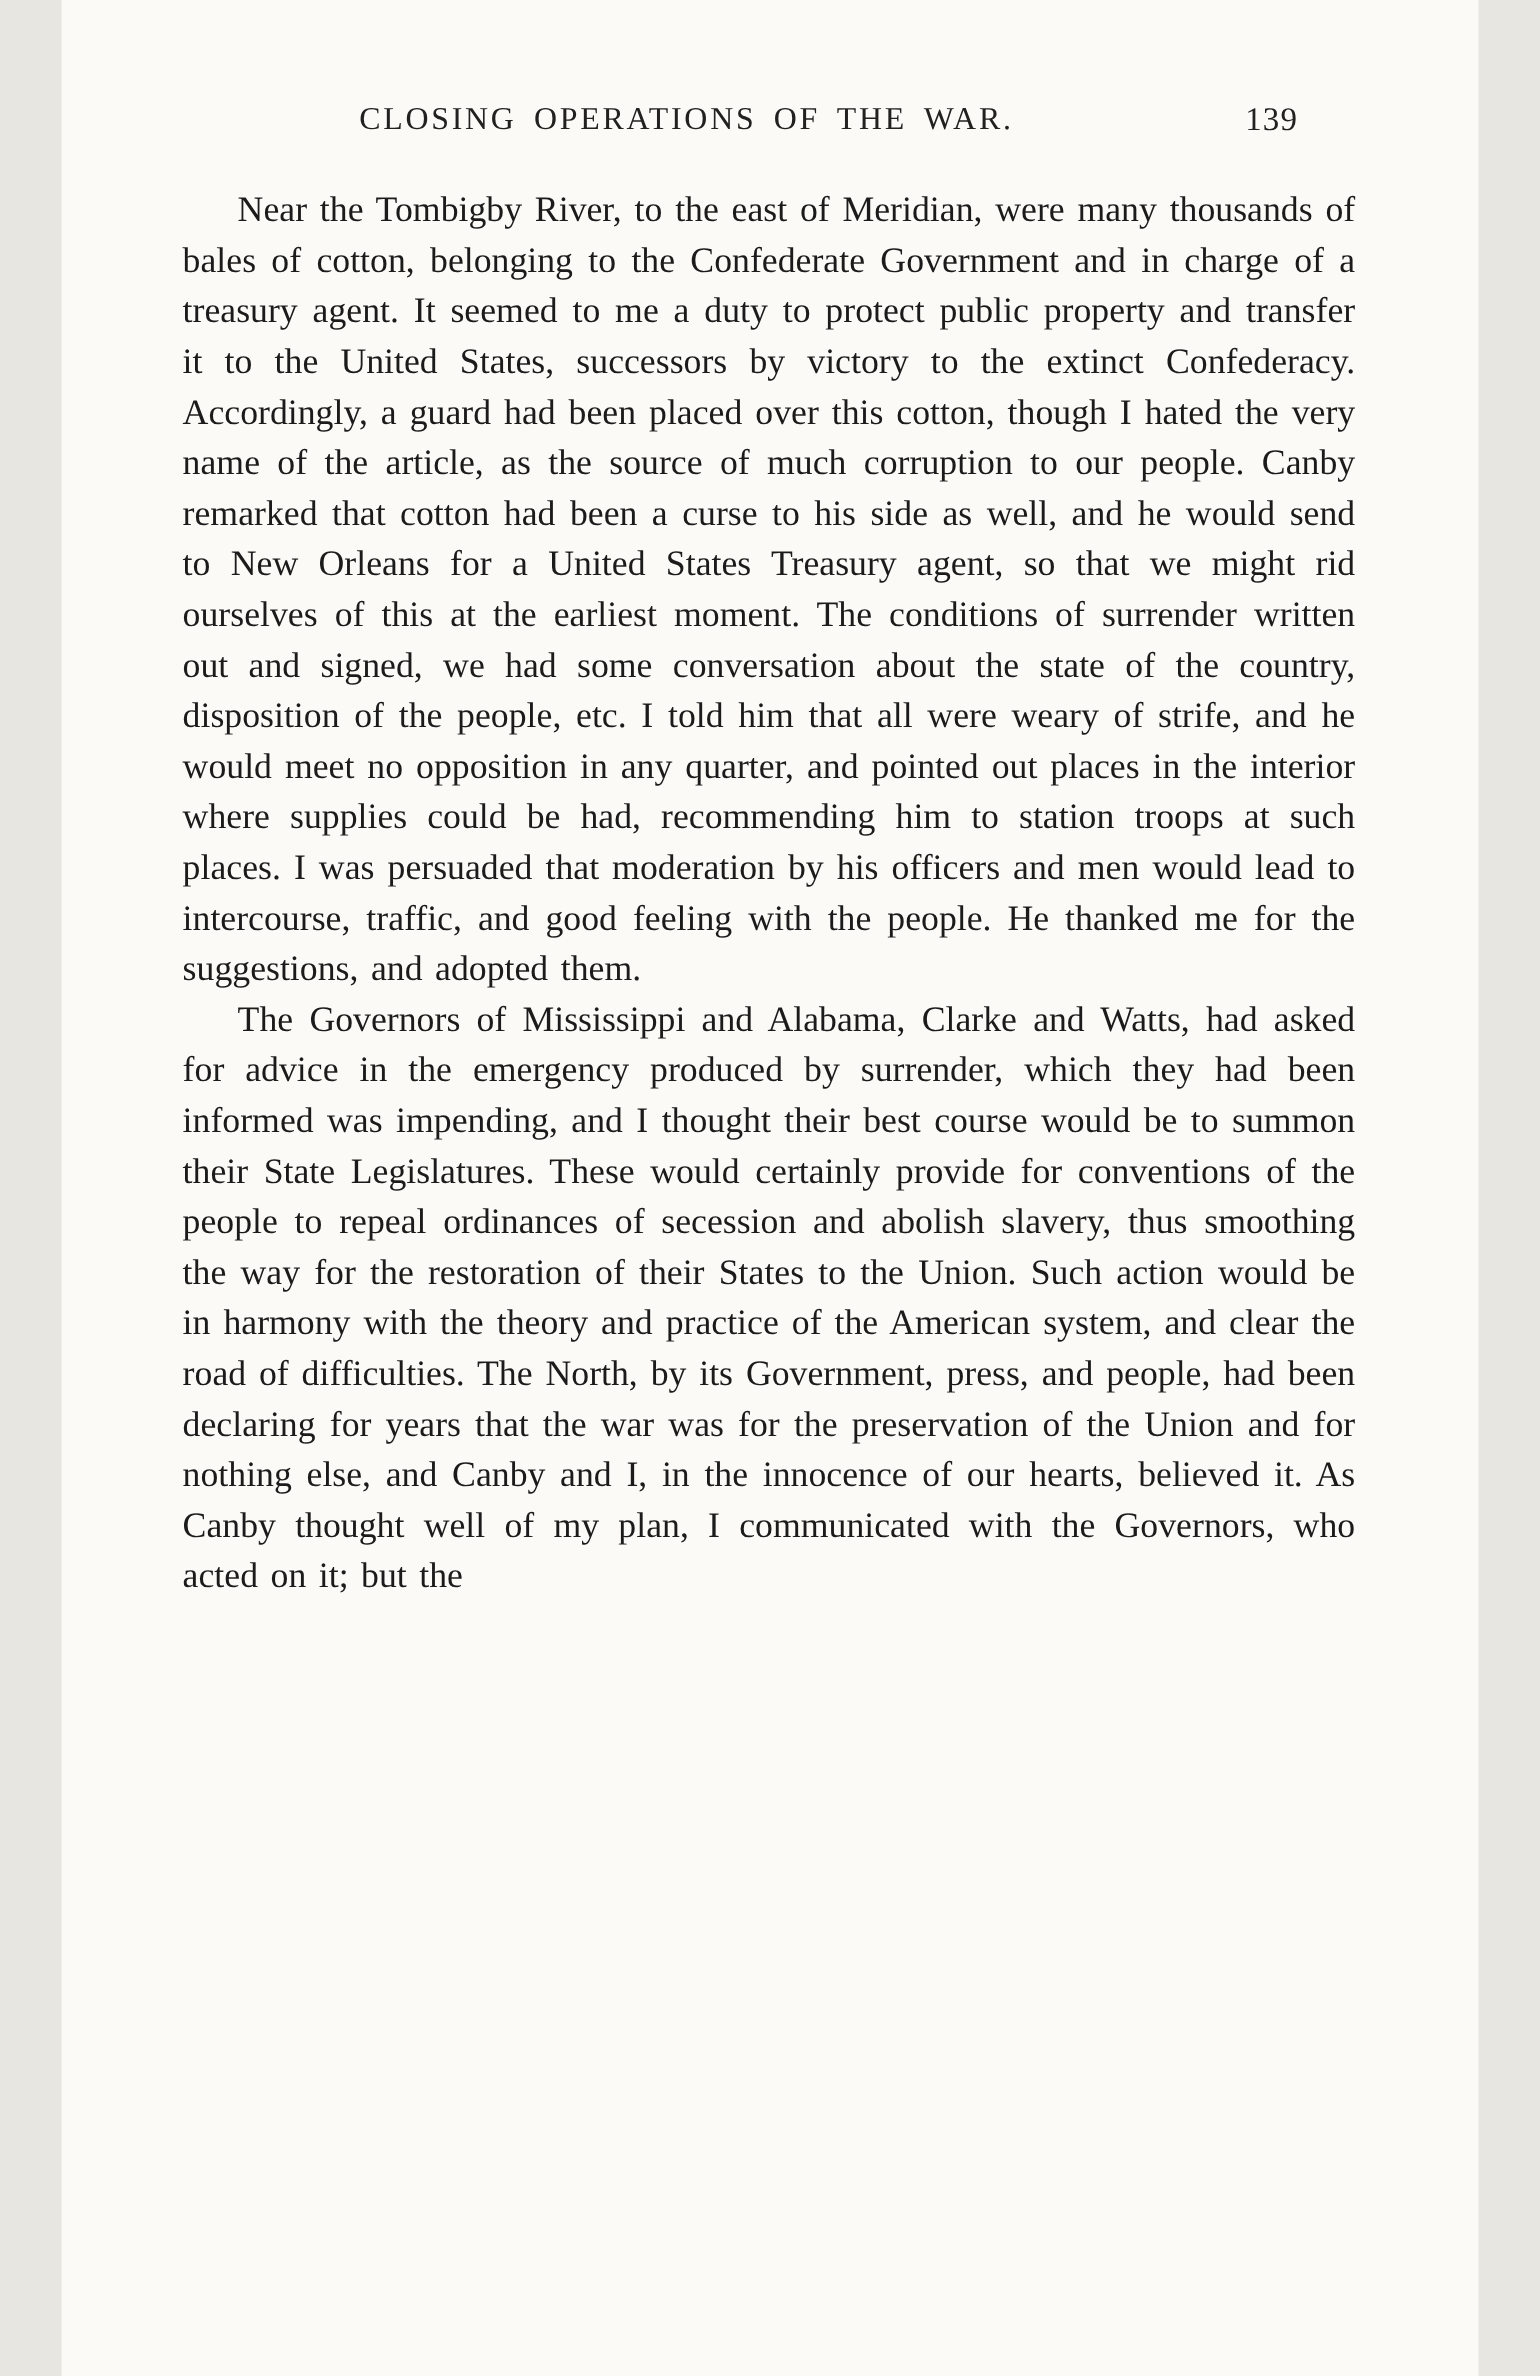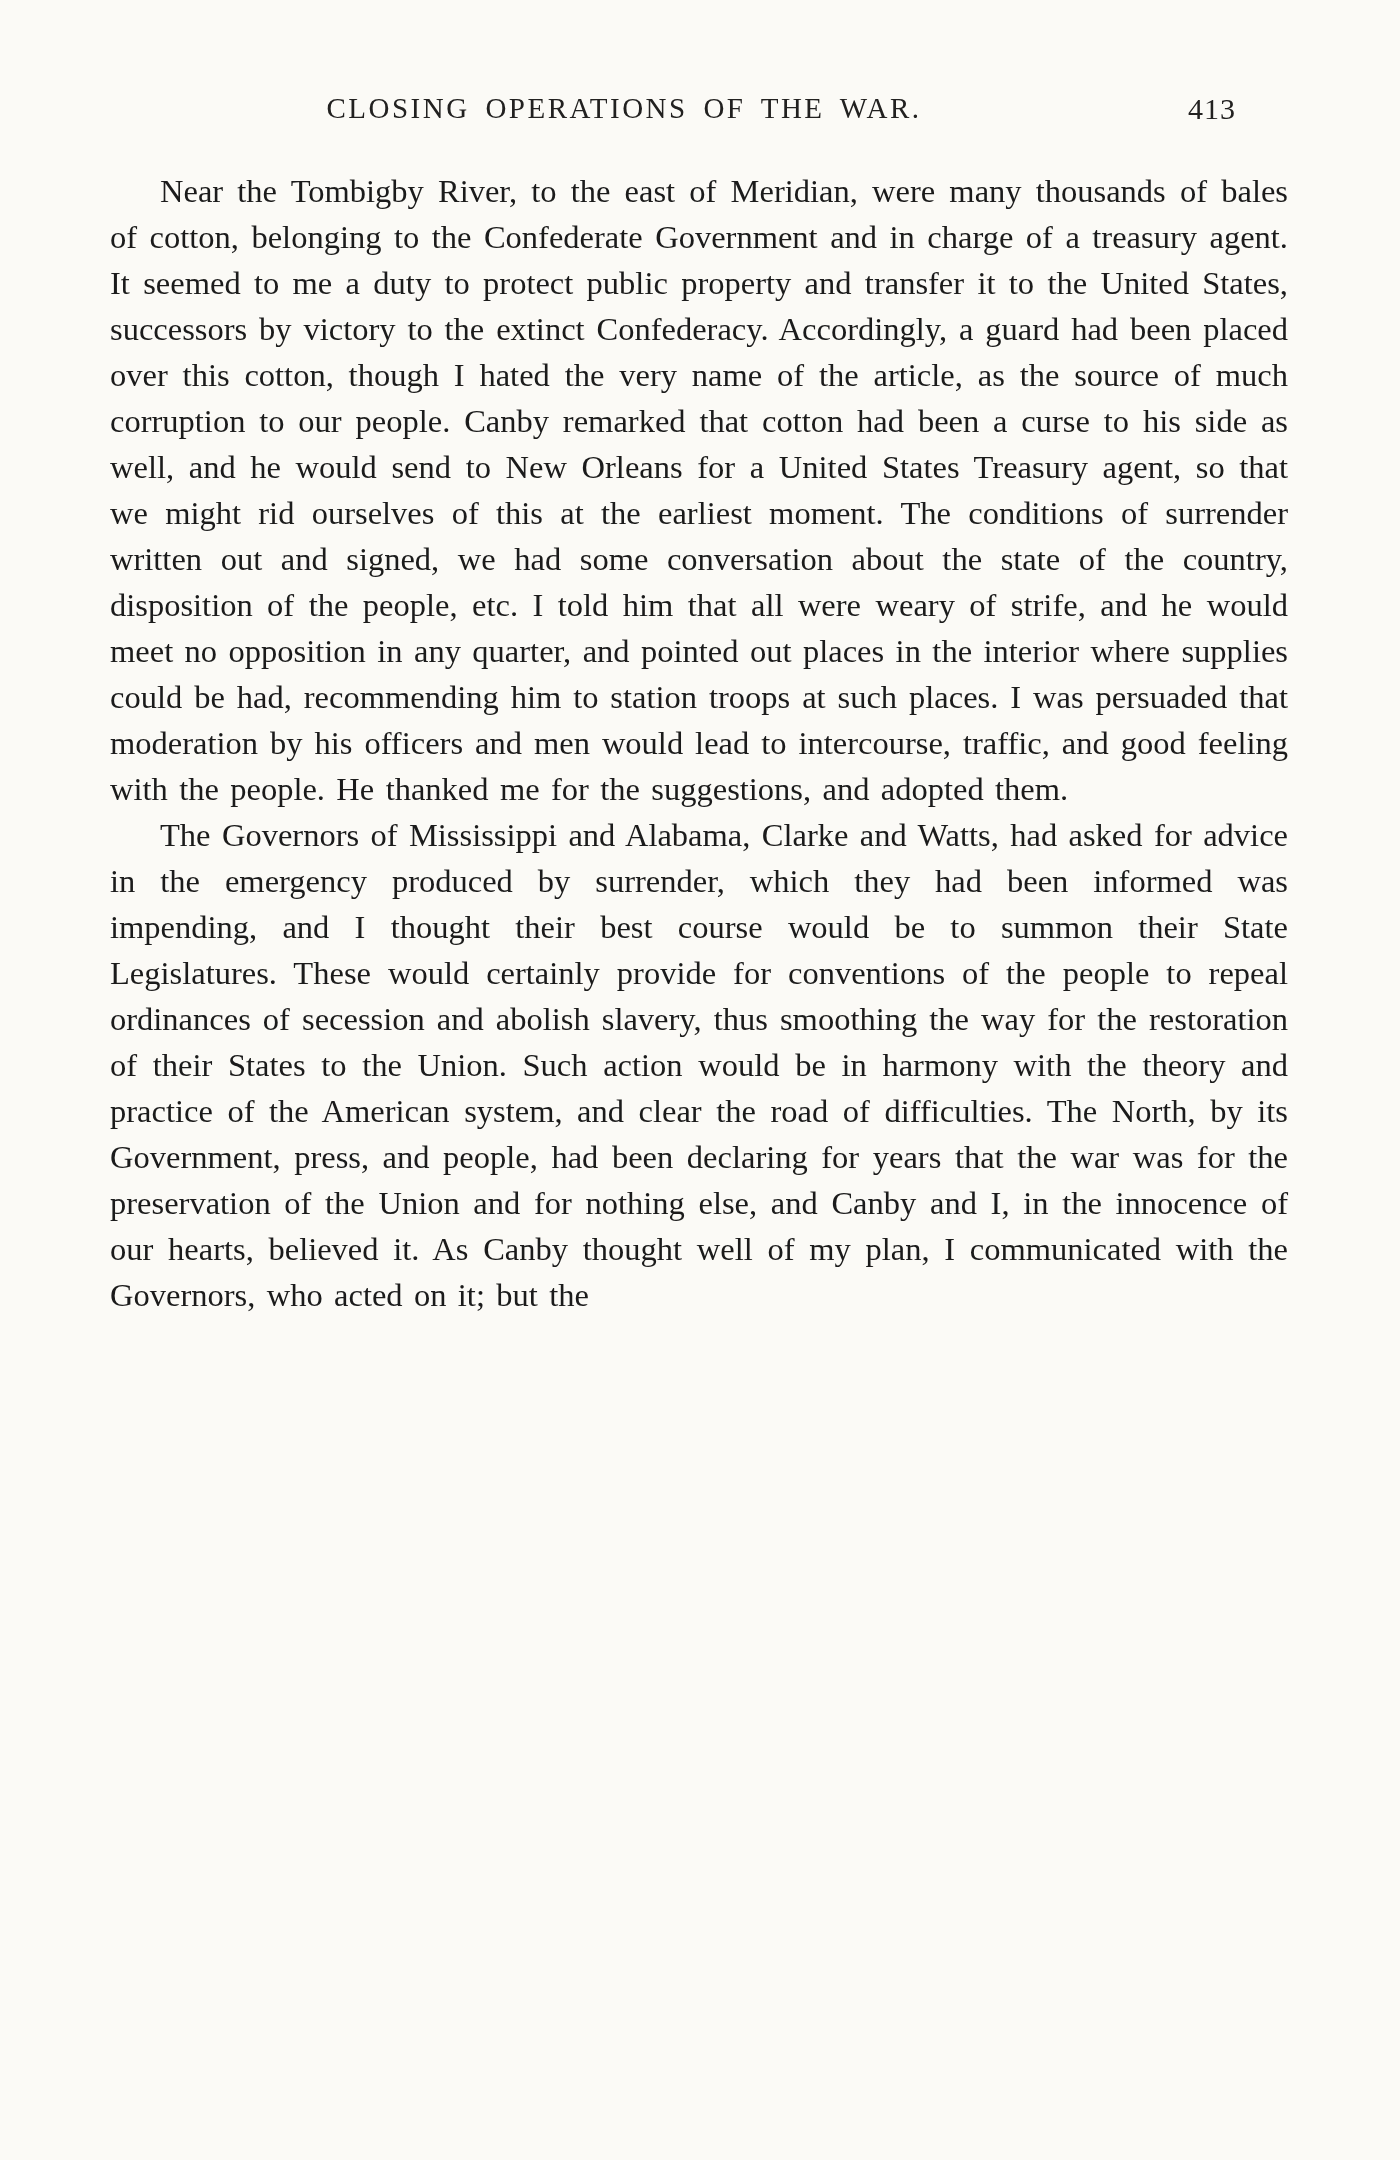--- a/index.html
+++ b/index.html
@@ -2,21 +2,21 @@
 <html><head>
 <meta charset="utf-8">
 <style>
   html, body {
     margin: 0;
     padding: 0;
     background: #e8e6e1;
   }
   .page {
     position: relative;
-    width: 1400px;
+    width: 1288px;
     height: 2160px;
     margin: 0 auto;
     background: #fbfaf6;
     overflow: hidden;
     font-family: "Liberation Serif", "DejaVu Serif", serif;
     color: #1b1b1b;
   }
   .content {
     position: absolute;
     top: 92px;
@@ -65,21 +65,21 @@
   }
 </style>
 </head>
 <body>
 
 <div class="page">
   <div class="content">
 
     <div class="running-head">
       <div class="title">CLOSING OPERATIONS OF THE WAR.</div>
-      <div class="folio">413</div>
+      <div class="folio">139</div>
     </div>
 
     <div class="body-text">
       <p class="indent">Near the Tombigby River, to the east of Meridian, were many thousands of bales of cotton, belonging to the Confederate Government and in charge of a treasury agent.  It seemed to me a duty to protect public property and transfer it to the United States, successors by victory to the extinct Confederacy. Accordingly, a guard had been placed over this cotton, though I hated the very name of the article, as the source of much corruption to our people.  Canby remarked that cotton had been a curse to his side as well, and he would send to New Orleans for a United States Treasury agent, so that we might rid ourselves of this at the earliest moment.  The conditions of surrender written out and signed, we had some conversation about the state of the country, disposition of the people, etc.  I told him that all were weary of strife, and he would meet no opposition in any quarter, and pointed out places in the interior where supplies could be had, recommending him to station troops at such places.  I was persuaded that moderation by his officers and men would lead to intercourse, traffic, and good feeling with the people.  He thanked me for the suggestions, and adopted them.</p>
       <p class="indent">The Governors of Mississippi and Alabama, Clarke and Watts, had asked for advice in the emergency produced by surrender, which they had been informed was impending, and I thought their best course would be to summon their State Legislatures. These would certainly provide for conventions of the people to repeal ordinances of secession and abolish slavery, thus smoothing the way for the restoration of their States to the Union. Such action would be in harmony with the theory and practice of the American system, and clear the road of difficulties.  The North, by its Government, press, and people, had been declaring for years that the war was for the preservation of the Union and for nothing else, and Canby and I, in the innocence of our hearts, believed it.  As Canby thought well of my plan, I communicated with the Governors, who acted on it; but the</p>
     </div>
 
   </div>
 </div>
 

